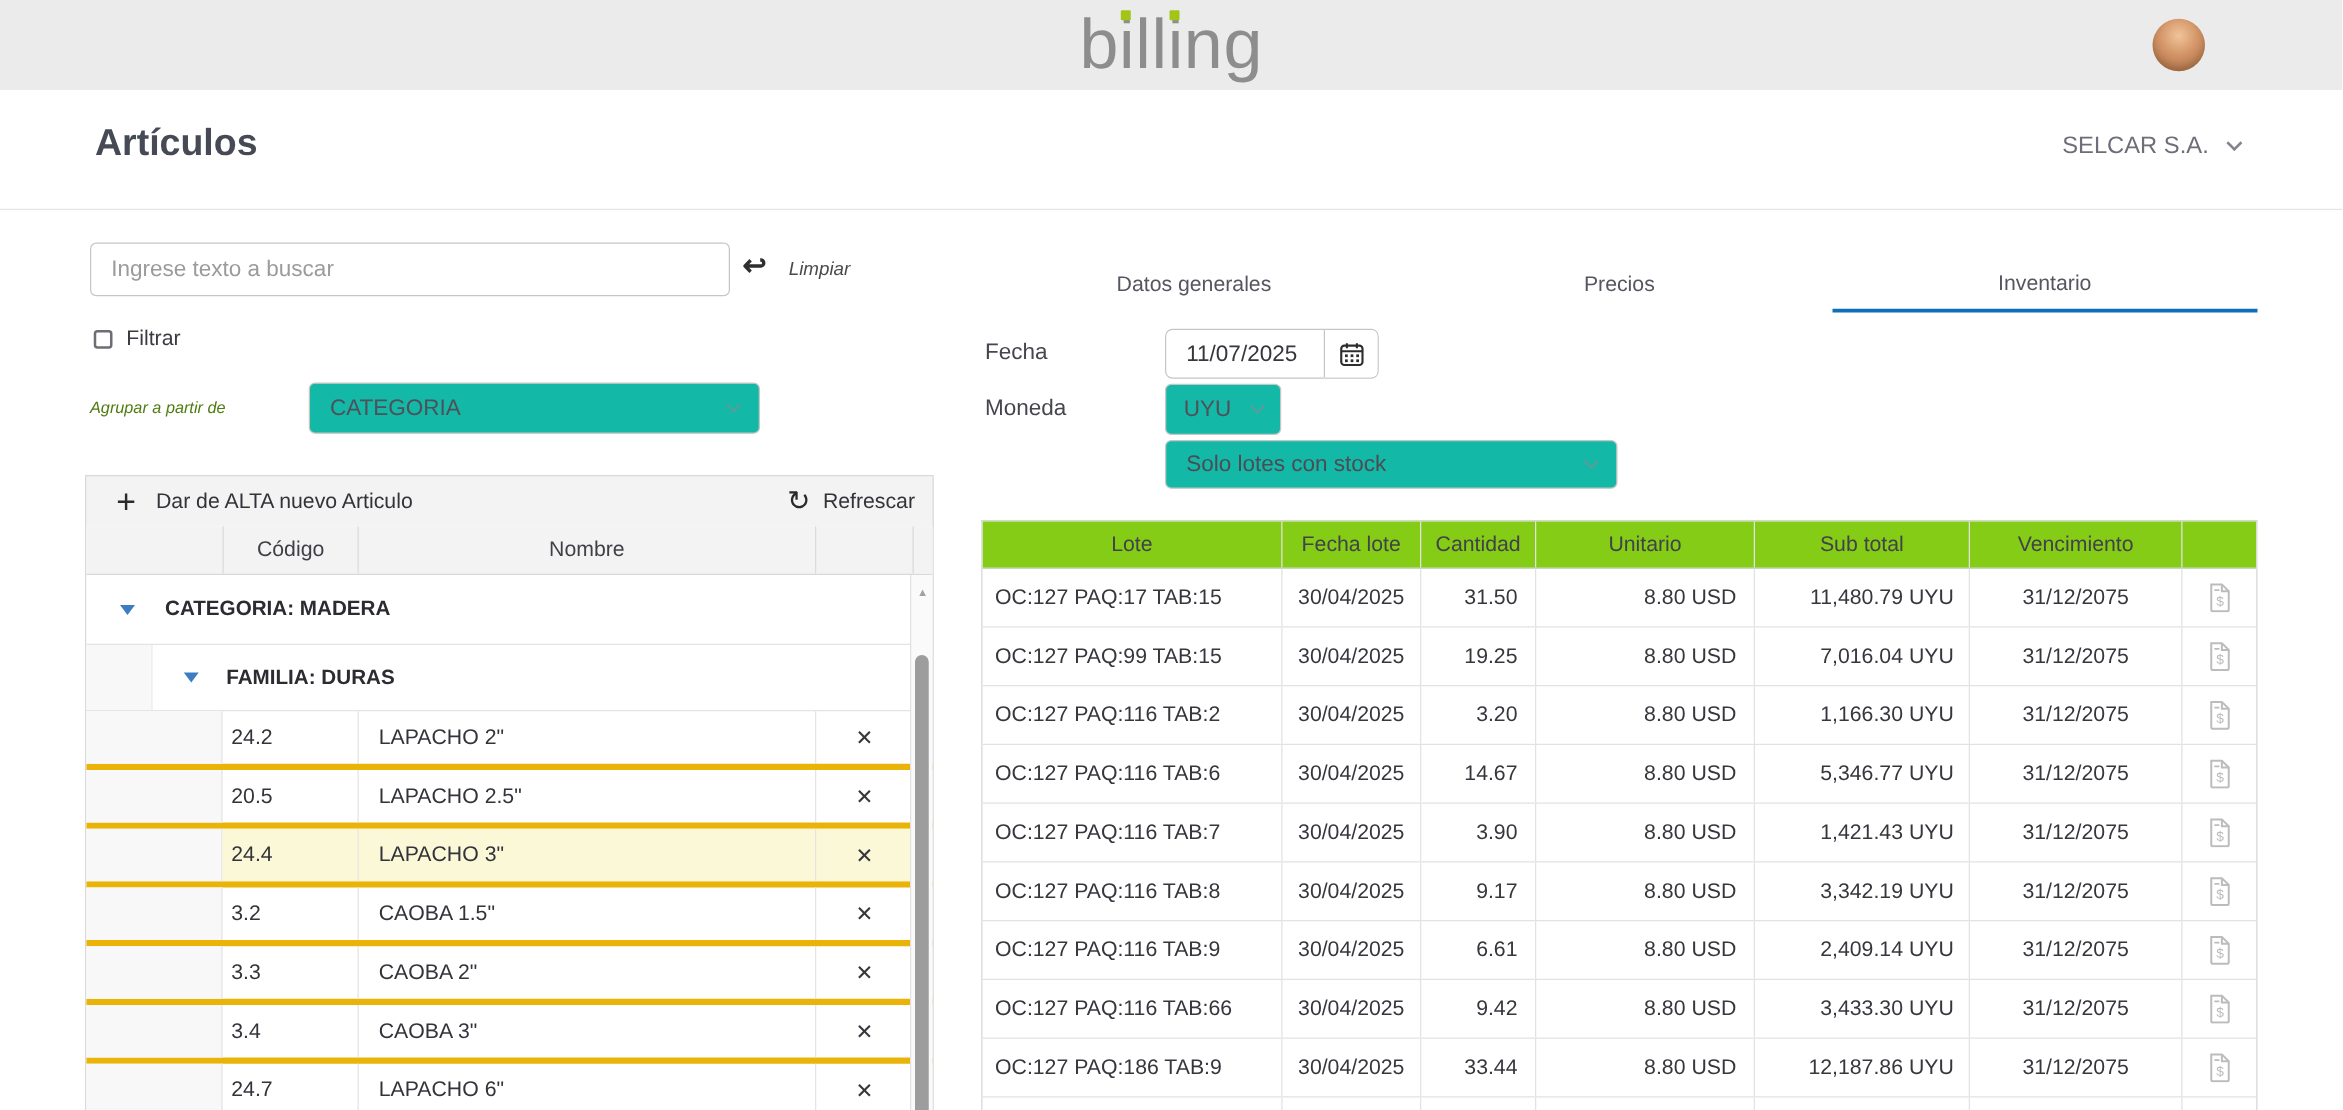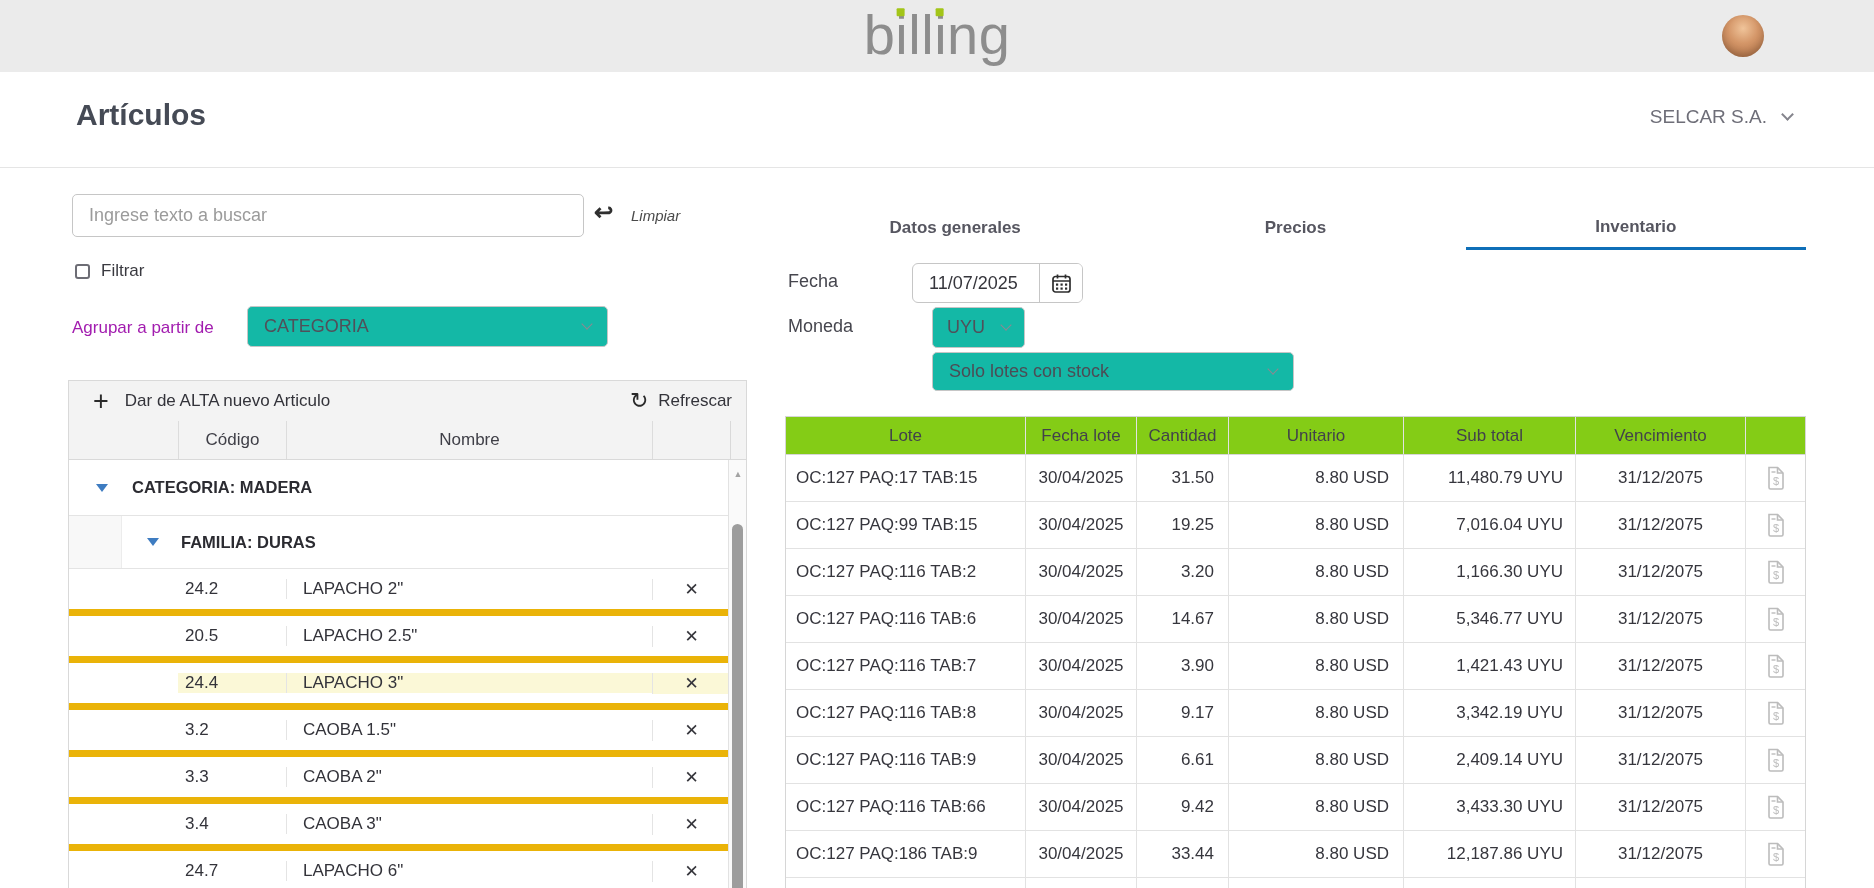--- a/index.html
+++ b/index.html
@@ -35,21 +35,21 @@
   
   .search-input{position:absolute;left:72px;top:194px;width:512px;height:43px;
     border:1px solid #c6c6c6;border-radius:5px;padding:0 16px;font-size:18px;color:#333;
     font-family:"Liberation Sans",sans-serif;outline:none;}
   .search-input::placeholder{color:#9b9b9b;}
   .return-icon{position:absolute;left:594px;top:199px;font-size:23px;font-weight:bold;color:#2f2f2f;cursor:pointer;}
   .clear-link{position:absolute;left:631px;top:207px;font-style:italic;font-size:15px;color:#4a4a4a;cursor:pointer;}
   .filter-row{position:absolute;left:75px;top:261px;display:flex;align-items:center;gap:11px;}
   .checkbox{width:15px;height:15px;border:2px solid #6d6d75;border-radius:3px;background:#fff;cursor:pointer;}
   .filter-label{font-size:17px;color:#3a3a40;}
-  .group-label{position:absolute;left:72px;top:318px;font-size:17px;color:#a21caf;}
+  .group-label{position:absolute;left:72px;top:318px;font-style:italic;font-size:13px;color:#4d7c0f;}
   .select{border:1px solid #c6c6c6;border-radius:5px;background:#14b8a6;display:flex;
     align-items:center;justify-content:space-between;padding:0 16px;font-size:18px;color:#50505a;cursor:pointer;}
   .group-select{position:absolute;left:247px;top:306px;width:361px;height:41px;}
 
   .articles-toolbar{position:absolute;left:68px;top:380px;width:679px;height:42px;
     background:#f3f3f3;border:1px solid #d9d9d9;display:flex;align-items:center;}
   .plus-icon{margin-left:24px;font-size:27px;color:#2a2a2a;line-height:20px;}
   .add-label{margin-left:16px;font-size:17px;color:#33333a;}
   .refresh-group{margin-left:auto;display:flex;align-items:center;gap:10px;margin-right:14px;cursor:pointer;}
   .refresh-icon{font-size:22px;color:#2a2a2a;line-height:20px;}
@@ -69,47 +69,47 @@
   .cat-row{height:56px;border-bottom:1px solid #e4e4e4;display:flex;align-items:center;cursor:pointer;}
   .tri{width:0;height:0;border-left:6px solid transparent;border-right:6px solid transparent;
     border-top:8px solid #3e7cc1;flex:none;}
   .cat-row .tri{margin-left:27px;}
   .cat-row .grp-label{margin-left:24px;font-size:16.5px;font-weight:bold;color:#2b2b31;}
   .fam-row{height:53px;border-bottom:1px solid #e4e4e4;display:flex;align-items:center;cursor:pointer;}
   .fam-gutter{width:53px;height:100%;background:#f8f8f8;border-right:1px solid #ececec;flex:none;}
   .fam-row .tri{margin-left:25px;}
   .fam-row .grp-label{margin-left:22px;font-size:16.5px;font-weight:bold;color:#2b2b31;}
 
-  .item-row{height:47px;border-bottom:7px solid #eab308;display:flex;cursor:pointer;align-items:center;}
+  .item-row{height:47px;border-bottom:5px solid #eab308;display:flex;cursor:pointer;}
   .it-gutter{width:109px;background:#f8f8f8;border-right:1px solid #e4e4e4;flex:none;}
   .it-code{width:108px;display:flex;align-items:center;padding-left:7px;font-size:17px;color:#33333a;}
   .it-name{width:366px;border-left:1px solid #e4e4e4;padding-left:16px;display:flex;
     align-items:center;font-size:17px;color:#33333a;}
   .it-del{width:78px;border-left:1px solid #e4e4e4;display:flex;align-items:center;justify-content:center;}
   .del-x{font-size:17px;color:#36363c;cursor:pointer;}
   .item-row.highlighted .it-code,.item-row.highlighted .it-name,
   .item-row.highlighted .it-del{background:var(--highlight-row);}
 
   .scrollcol{position:absolute;right:0;top:39px;width:18px;bottom:0;
     border-left:1px solid #e2e2e2;background:#fafafa;}
   .scroll-up{position:absolute;top:9px;left:0;width:18px;text-align:center;
     font-size:9px;color:#a3a3a3;cursor:pointer;}
   .scroll-thumb{position:absolute;top:64px;left:3px;width:11px;bottom:-6px;
     background:#9d9d9d;border-radius:6px;cursor:grab;}
 
   
   .tabs{position:absolute;left:785px;top:206px;width:1021px;height:44px;display:flex;}
   .tab{flex:1;display:flex;align-items:center;justify-content:center;font-size:17px;
-    color:#565660;cursor:pointer;font-weight:bold;}
+    color:#565660;cursor:pointer;}
   .tab.active{border-bottom:3px solid var(--accent-blue);}
 
   .field-label{position:absolute;font-size:18px;color:#46464e;}
   .lab-fecha{left:788px;top:271px;}
   .lab-moneda{left:788px;top:316px;}
-  .date-group{position:absolute;left:912px;top:263px;height:40px;display:flex;
+  .date-group{position:absolute;left:932px;top:263px;height:40px;display:flex;
     border:1px solid #c6c6c6;border-radius:6px;overflow:hidden;background:#fff;justify-content:space-between;}
   .date-value{width:126px;display:flex;align-items:center;padding-left:16px;
     font-size:18px;color:#36363c;}
   .date-btn{width:43px;border-left:1px solid #c6c6c6;display:flex;align-items:center;
     justify-content:center;cursor:pointer;background:#fff;}
   .moneda-select{position:absolute;left:932px;top:307px;width:93px;height:41px;padding:0 14px;}
   .stock-select{position:absolute;left:932px;top:352px;width:362px;height:39px;color:#4c4c55;}
 
   .lots-table{position:absolute;left:785px;top:416px;width:1021px;height:472px;
     border:1px solid #d6d6d6;border-bottom:none;overflow:hidden;background:#fff;}

